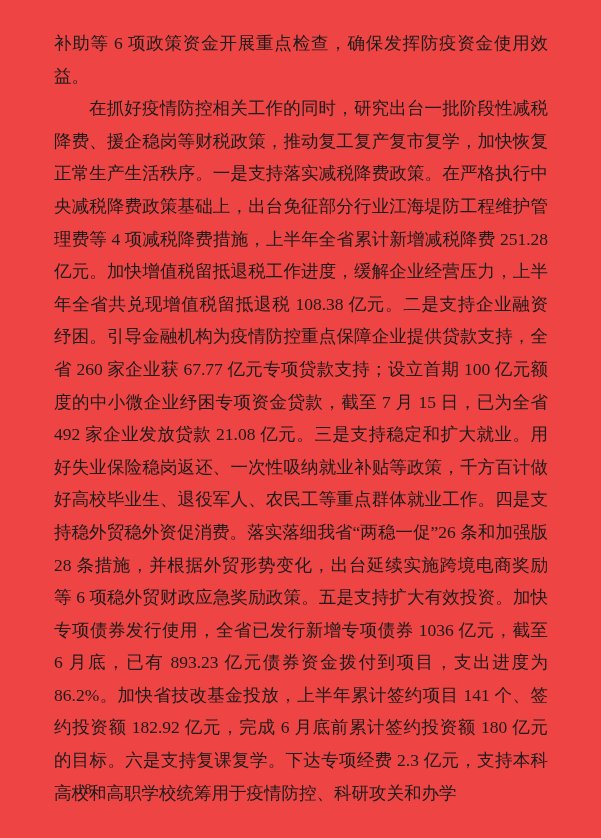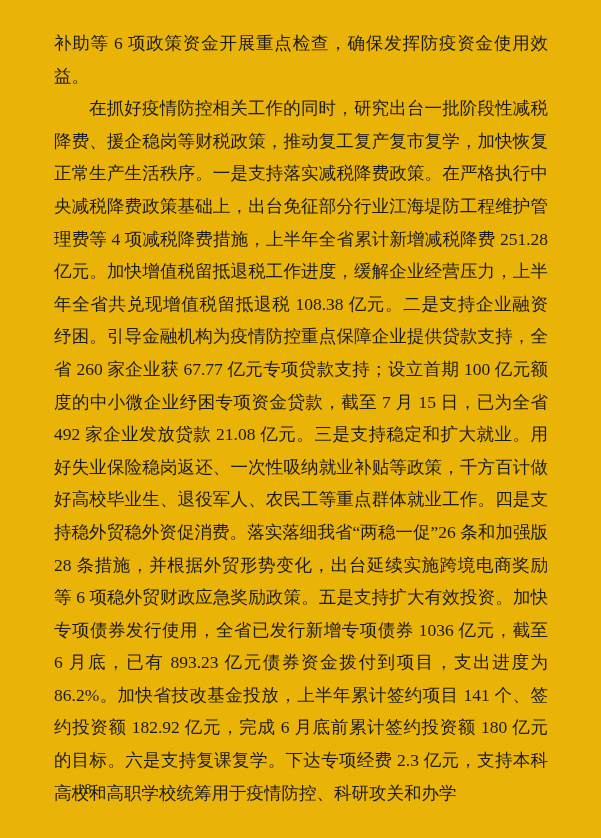--- a/index.html
+++ b/index.html
@@ -4,21 +4,21 @@
 <style>
   html, body {
     margin: 0;
     padding: 0;
     background: #ffffff;
   }
   .page {
     position: relative;
     width: 601px;
     height: 838px;
-    background: #eab308;
+    background: #ef4444;
     overflow: hidden;
     font-family: "Liberation Serif", "DejaVu Serif", serif;
   }
   .doc-body {
     position: absolute;
     left: 54px;
     top: 27px;
     width: 494px;
     font-size: 17.5px;
     line-height: 32.6px;

